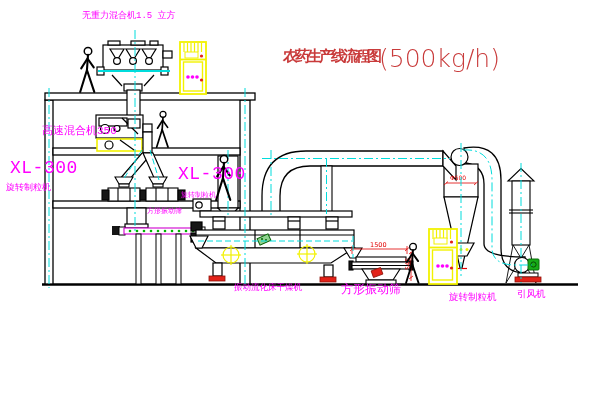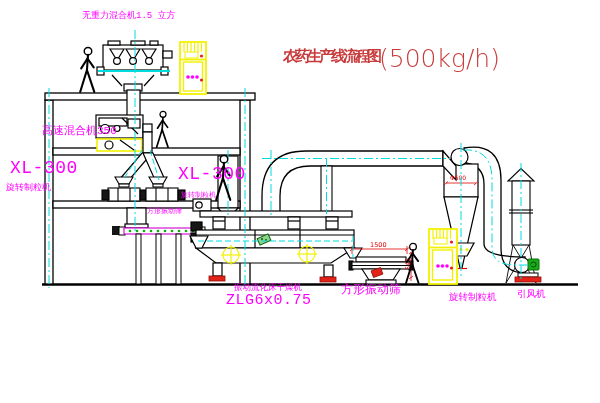--- a/index.html
+++ b/index.html
@@ -279,20 +279,19 @@
 
 <div class="lbl model" style="left:10px;top:159px;font-size:18px;">XL-300</div>
 <div class="lbl" style="left:6px;top:184px;font-size:9px;">旋转制粒机</div>
 
 <div class="lbl model" style="left:178px;top:165px;font-size:18px;">XL-300</div>
 <div class="lbl" style="left:181px;top:192px;font-size:7px;">旋转制粒机</div>
 
 <div class="lbl" style="left:147px;top:208px;font-size:7px;">方形振动筛</div>
 
 <div class="lbl" style="left:234px;top:284px;font-size:8.5px;">振动流化床干燥机</div>
-<div class="lbl model" style="left:226px;top:293px;font-size:15px;">ZLG6x0.75</div>
 
 <div class="lbl" style="left:341px;top:284px;font-size:12px;">方形振动筛</div>
 
 <div class="lbl" style="left:449px;top:293px;font-size:9.5px;">旋转制粒机</div>
 <div class="lbl" style="left:517px;top:290px;font-size:9.5px;">引风机</div>
 
 </div>
 
 </body></html>

